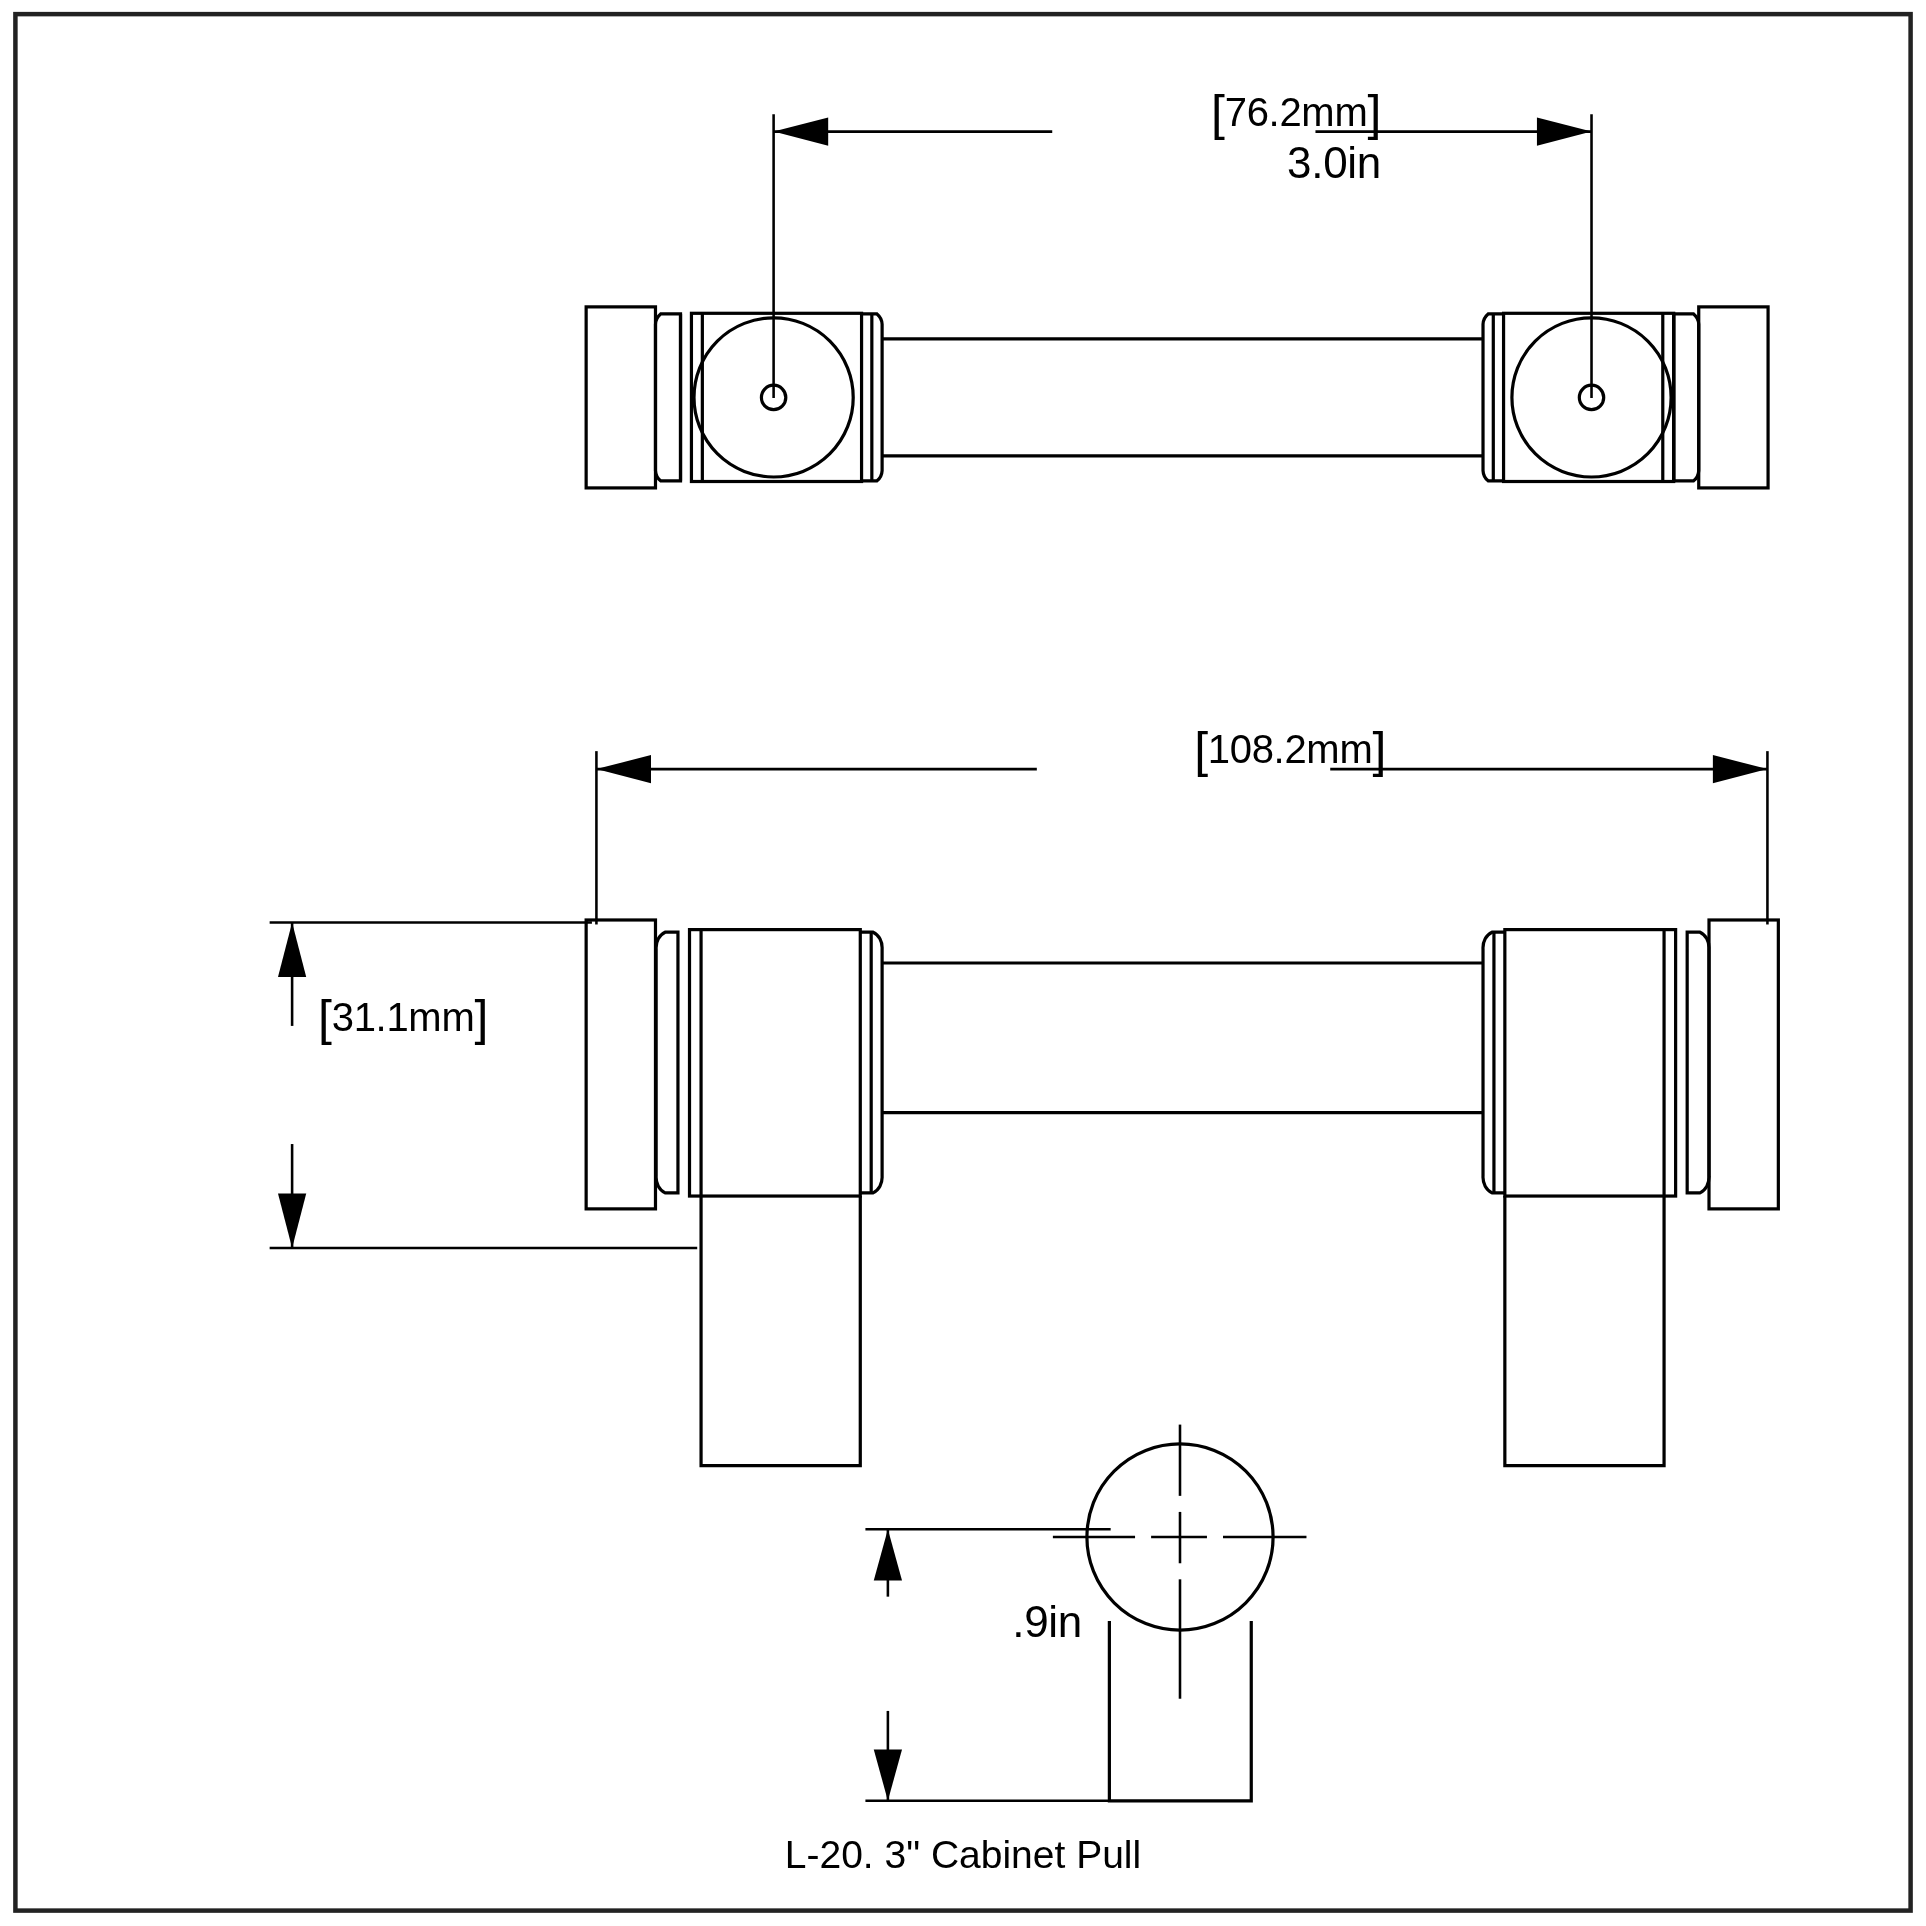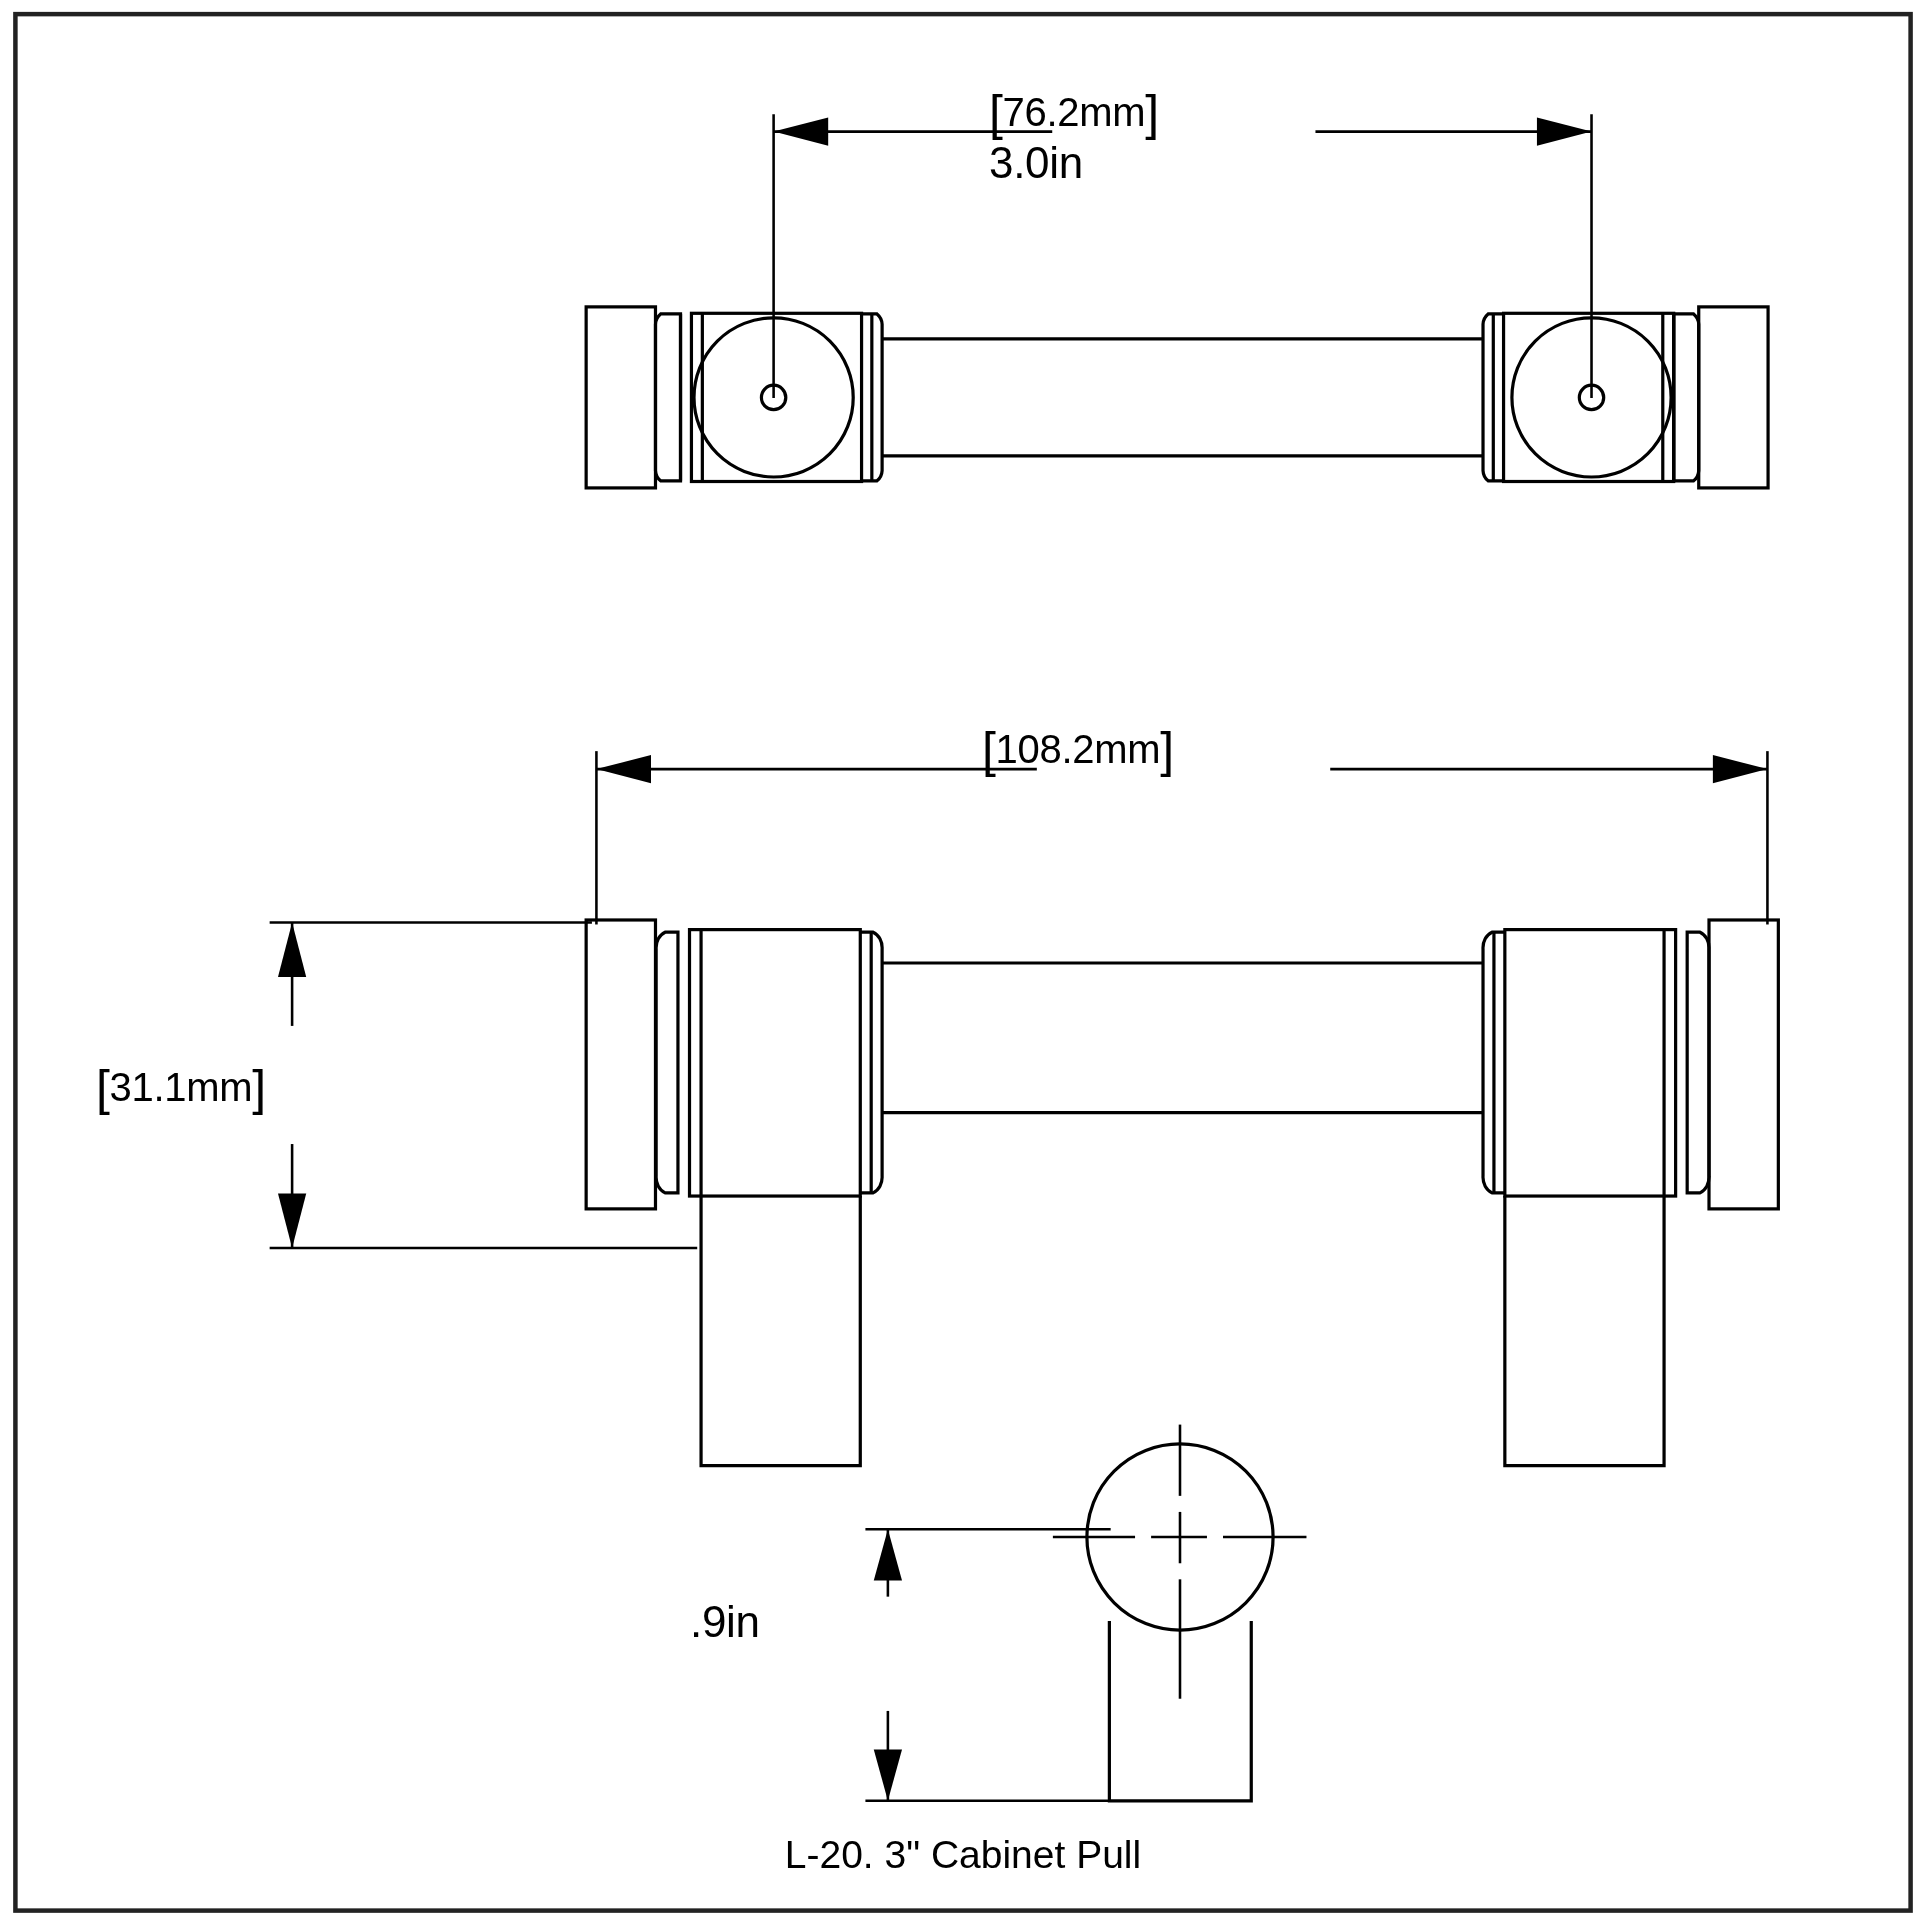--- a/index.html
+++ b/index.html
@@ -21,21 +21,21 @@
   }
   #drawing-svg {
     position: absolute;
     left: 0;
     top: 0;
     width: 1926px;
     height: 1926px;
   }
   .dim-text {
     position: absolute;
-    text-align: left;
+    text-align: right;
     color: #000000;
     font-family: "Liberation Sans", sans-serif;
     white-space: nowrap;
     line-height: 1.05;
   }
   .dim-row {
     display: block;
     font-size: 40px;
     letter-spacing: -0.3px;
   }
@@ -191,21 +191,21 @@
 
   <div class="dim-text" style="left:989px; top:87px; width:392px;">
     <span class="dim-row dim-mm"><span class="brk">[</span><span>76.2mm</span><span class="brk">]</span></span>
     <span class="dim-row dim-in">3.0in</span>
   </div>
 
   <div class="dim-text" style="left:982px; top:724px; width:404px;">
     <span class="dim-row dim-mm"><span class="brk">[</span><span>108.2mm</span><span class="brk">]</span></span>
   </div>
 
-  <div class="dim-text" style="left:96px; top:1062px; width:392px;">
+  <div class="dim-text" style="left:96px; top:992px; width:392px;">
     <span class="dim-row dim-mm"><span class="brk">[</span><span>31.1mm</span><span class="brk">]</span></span>
   </div>
 
   <div class="dim-text" style="left:690px; top:1599px; width:392px;">
     <span class="dim-row dim-in">.9in</span>
   </div>
 
   <div id="title-block">L-20. 3" Cabinet Pull</div>
 
 </div>

